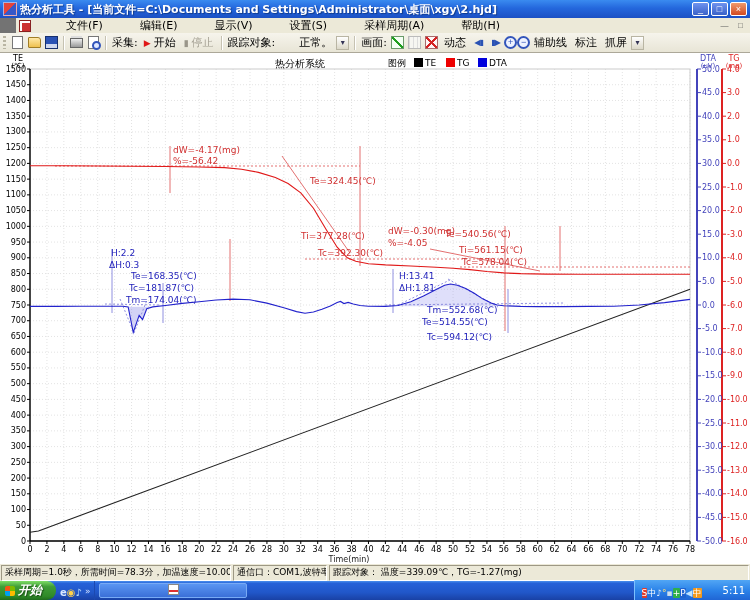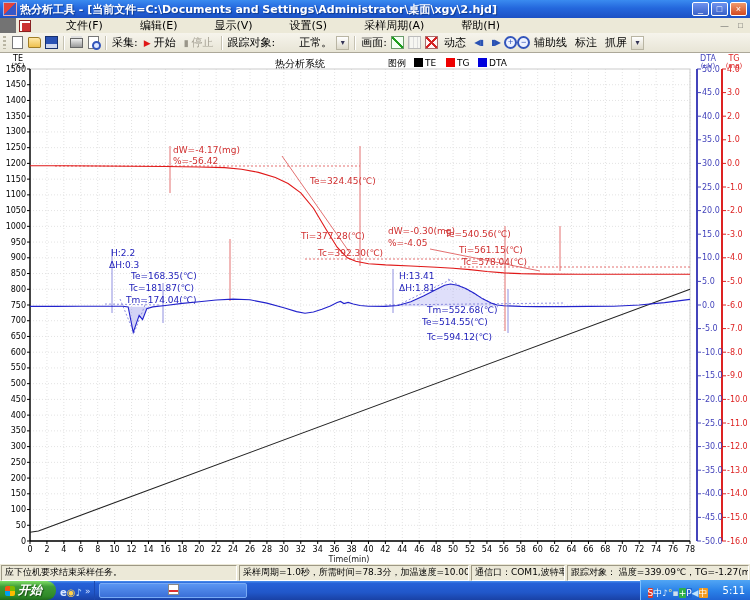--- a/index.html
+++ b/index.html
@@ -79,21 +79,21 @@
     text-shadow:1px 1px 1px #1c4d18;border:0;}
   .flag{width:10px;height:10px;border-radius:2px;
     background:conic-gradient(#7cbb00 0 25%,#ffbb00 0 50%,#00a1f1 0 75%,#f65314 0);}
   .quicklaunch{display:flex;align-items:center;gap:3px;padding:0 4px;border-right:1px solid #1c49b0;}
   .ql{font-size:10px;font-weight:bold;width:13px;text-align:center;}
   .more{font-size:9px;color:#cfe0ff;}
   .taskbtn{height:15px;margin-left:4px;display:flex;align-items:center;gap:4px;width:148px;
     background:linear-gradient(#5a95f2,#3a6fd8);border:1px solid #78aaf5;border-radius:2px;
     font-size:11px;color:#fff;padding:0 4px;overflow:hidden;white-space:nowrap;flex-direction:column;}
   .task-ic{width:9px;height:9px;flex:0 0 auto;background:linear-gradient(#fff 55%,#e03030 55% 75%,#fff 75%);border:1px solid #888;}
-  .tray{margin-left:auto;height:22px;display:flex;align-items:center;gap:12px;padding:0 5px 0 7px;
+  .tray{margin-left:auto;height:22px;display:flex;align-items:center;gap:18px;padding:0 5px 0 7px;
     background:linear-gradient(180deg,#51a6f5 0%,#2a81e8 50%,#1d5fd0 100%);border-left:1px solid #7cc0ff;}
   .tray-ic{width:11px;height:11px;font-size:9px;line-height:11px;text-align:center;border-radius:1px;}
   .clock{font-size:10px;margin-left:3px;color:#fff;}
 </style>
 </head>
 <body>
 
 <div class="window">
 
   <div class="titlebar">
@@ -535,21 +535,20 @@
         <text x="126" y="250" font-size="9" fill="#2222bb">Tm=174.04(℃)</text>
         <text x="399" y="226" font-size="9" fill="#2222bb">H:13.41</text>
         <text x="399" y="238" font-size="9" fill="#2222bb">ΔH:1.81</text>
         <text x="427" y="260" font-size="9" fill="#2222bb">Tm=552.68(℃)</text>
         <text x="422" y="272" font-size="9" fill="#2222bb">Te=514.55(℃)</text>
         <text x="427" y="287" font-size="9" fill="#2222bb">Tc=594.12(℃)</text>
       </svg>
   </div>
 
   <div class="statusbar">
-    <div class="panel" style="width:228px">应下位机要求结束采样任务。</div>
     <div class="panel" style="width:222px">采样周期=1.0秒，所需时间=78.3分，加温速度=10.00℃/分，</div>
     <div class="panel" style="width:86px">通信口：COM1,波特率=9600,数据位=8,</div>
     <div class="panel" style="flex:1">跟踪对象：  温度=339.09℃，TG=-1.27(mg)</div>
   </div>
 
   <div class="taskbar">
     <button class="startbtn">
       <span class="flag"></span>
       <span>开始</span>
     </button>

